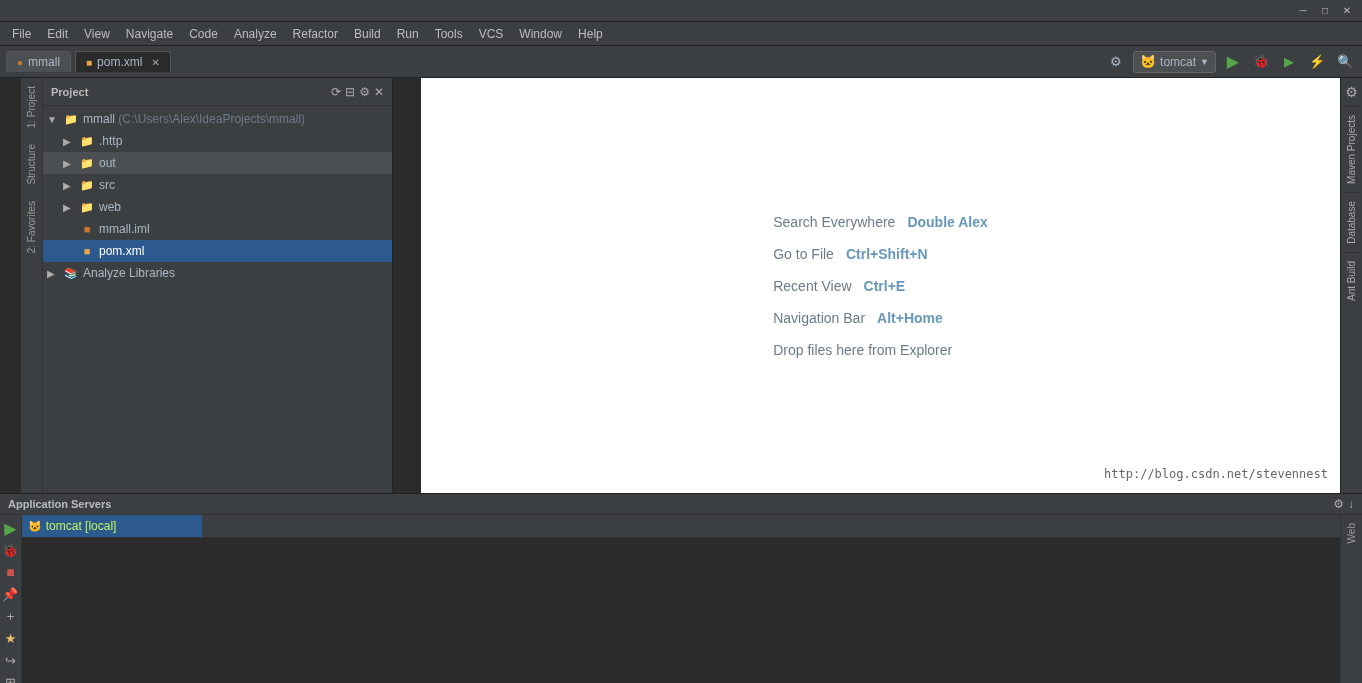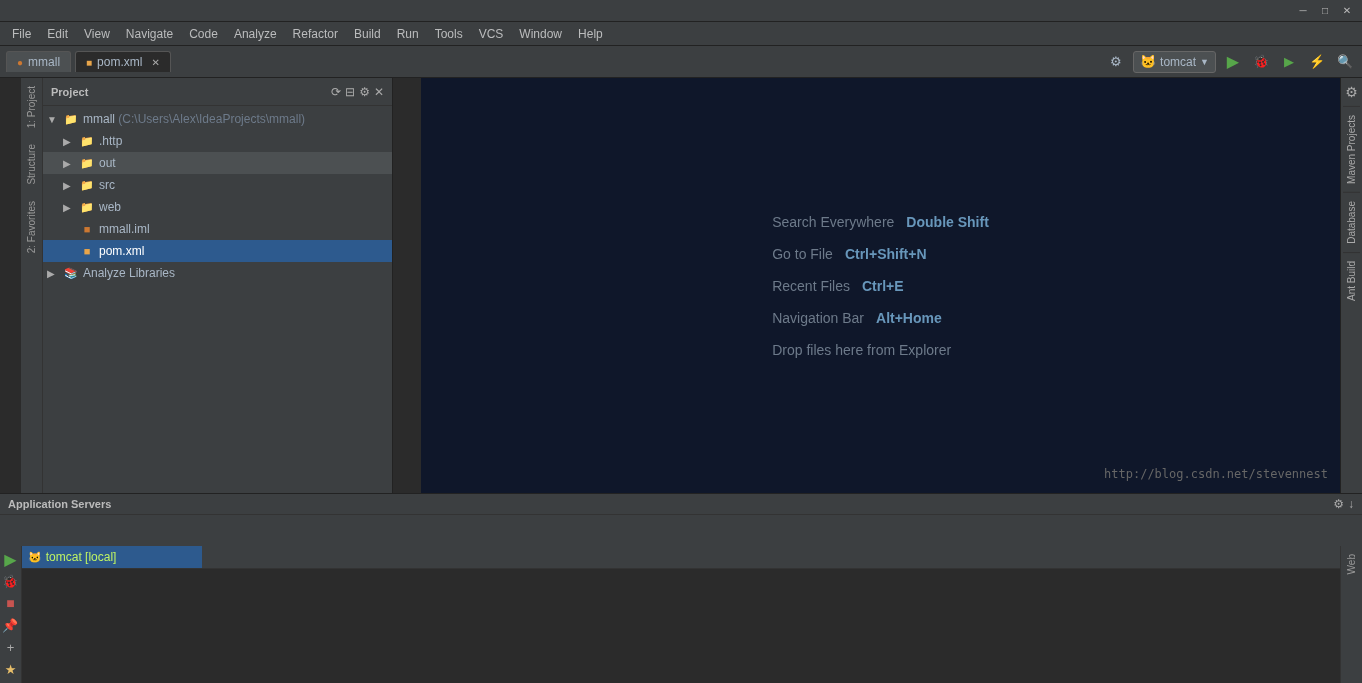--- a/index.html
+++ b/index.html
@@ -222,21 +222,21 @@
     .right-tab-icon {
       font-size: 14px;
       color: #aaa;
       padding: 6px 3px;
       cursor: pointer;
     }
 
     
     .editor-area {
       flex: 1;
-      background: #0f172a;
+      background: #ffffff;
       display: flex;
       flex-direction: column;
       align-items: center;
       justify-content: center;
       position: relative;
       margin-left: 28px;
     }
     .editor-welcome {
       display: flex;
       flex-direction: column;
@@ -263,21 +263,20 @@
     }
 
     
     .bottom-area {
       height: 190px;
       background: #3c3f41;
       border-top: 1px solid #222;
       display: flex;
       flex-direction: column;
       flex-shrink: 0;
-      gap: 31px;
     }
     .bottom-header {
       display: flex;
       align-items: center;
       padding: 3px 8px;
       height: 24px;
       border-bottom: 1px solid #333;
       background: #3c3f41;
     }
     .bottom-title {
@@ -496,28 +495,28 @@
         <span class="tree-icon" style="color:#cc7832; font-size:11px;">📚</span>
         <span class="tree-label">Analyze Libraries</span>
       </div>
     </div>
   </div>
 
   <div class="editor-area">
     <div class="editor-welcome">
       <div class="welcome-row">
         <span class="welcome-label">Search Everywhere</span>
-        <span class="welcome-shortcut">Double Shift</span>
+        <span class="welcome-shortcut">Double Alex</span>
       </div>
       <div class="welcome-row">
         <span class="welcome-label">Go to File</span>
         <span class="welcome-shortcut">Ctrl+Shift+N</span>
       </div>
       <div class="welcome-row">
-        <span class="welcome-label">Recent Files</span>
+        <span class="welcome-label">Recent View</span>
         <span class="welcome-shortcut">Ctrl+E</span>
       </div>
       <div class="welcome-row">
         <span class="welcome-label">Navigation Bar</span>
         <span class="welcome-shortcut">Alt+Home</span>
       </div>
       <div class="welcome-row">
         <span class="welcome-drop">Drop files here from Explorer</span>
       </div>
     </div>

